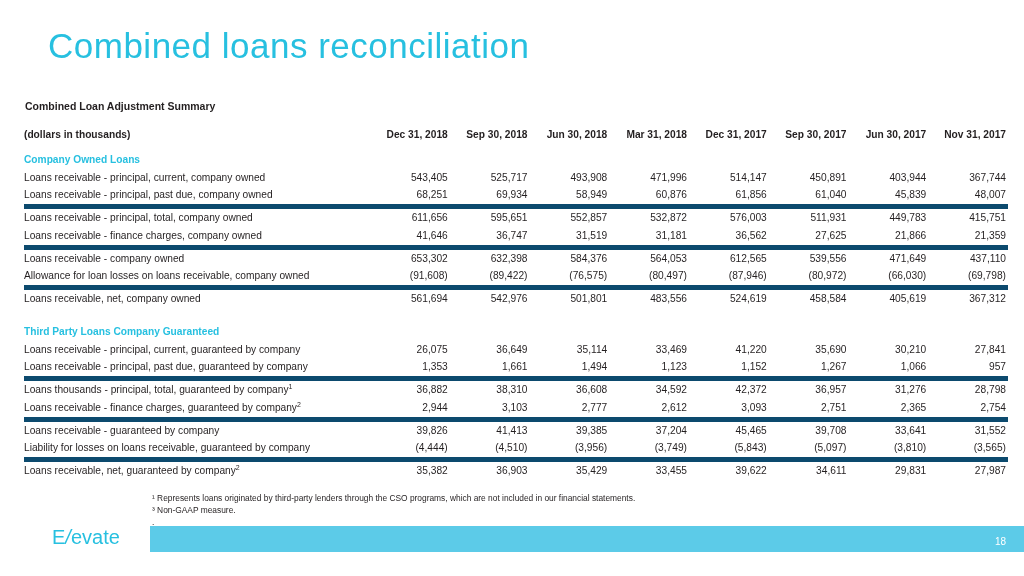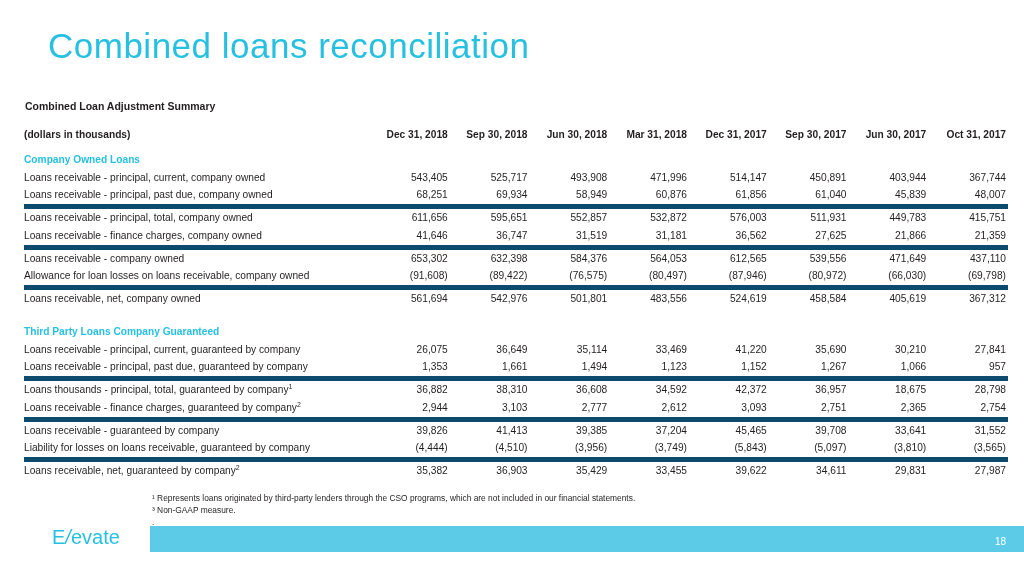--- a/index.html
+++ b/index.html
@@ -169,21 +169,21 @@
       <thead>
         <tr>
           <th class="hdr-label">(dollars in thousands)</th>
           <th class="hdr-num">Dec 31, 2018</th>
           <th class="hdr-num">Sep 30, 2018</th>
           <th class="hdr-num">Jun 30, 2018</th>
           <th class="hdr-num">Mar 31, 2018</th>
           <th class="hdr-num">Dec 31, 2017</th>
           <th class="hdr-num">Sep 30, 2017</th>
           <th class="hdr-num">Jun 30, 2017</th>
-          <th class="hdr-num">Oct 31, 2017</th>
+          <th class="hdr-num">Nov 31, 2017</th>
         </tr>
       </thead>
       <tbody>
 
         <tr class="section">
           <td class="lbl">Company Owned Loans</td>
           <td class="num"></td>
           <td class="num"></td>
           <td class="num"></td>
           <td class="num"></td>
@@ -318,21 +318,21 @@
         </tr>
 
         <tr class="bold">
           <td class="lbl"><span>Loans thousands - principal, total, guaranteed by company</span><sup>1</sup></td>
           <td class="num">36,882</td>
           <td class="num">38,310</td>
           <td class="num">36,608</td>
           <td class="num">34,592</td>
           <td class="num">42,372</td>
           <td class="num">36,957</td>
-          <td class="num">18,675</td>
+          <td class="num">31,276</td>
           <td class="num">28,798</td>
         </tr>
 
         <tr class="rule-bottom">
           <td class="lbl"><span>Loans receivable - finance charges, guaranteed by company</span><sup>2</sup></td>
           <td class="num">2,944</td>
           <td class="num">3,103</td>
           <td class="num">2,777</td>
           <td class="num">2,612</td>
           <td class="num">3,093</td>

